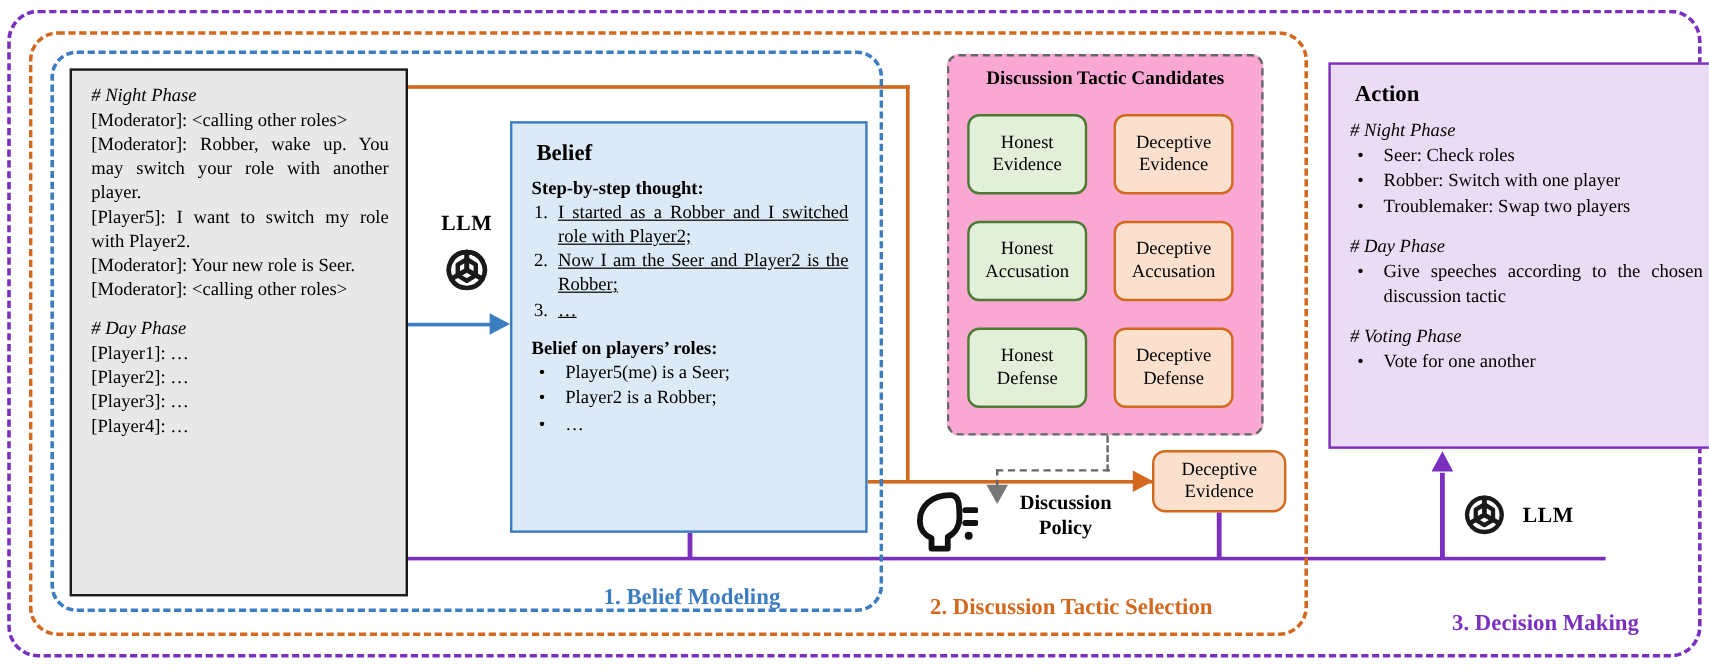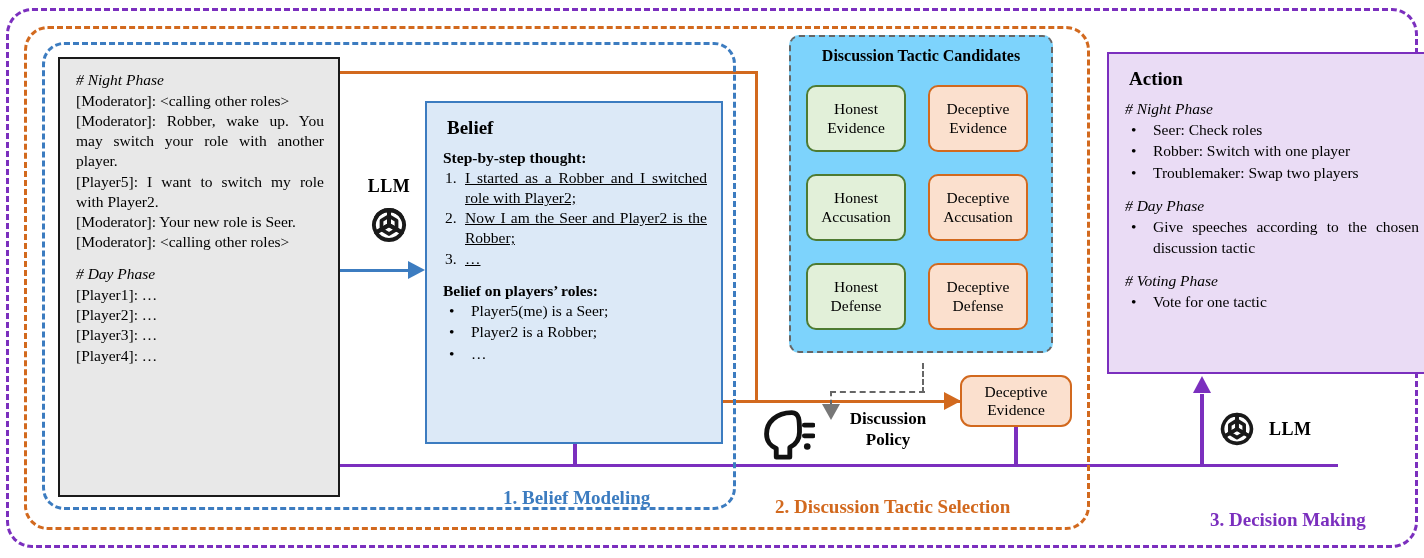--- a/index.html
+++ b/index.html
@@ -40,22 +40,22 @@
 
   .sub{font-weight:bold;font-size:15.5px;margin:0 0 1px 0;}
   .num-item{display:flex;font-size:15.5px;line-height:1.30;margin:0 0 0 2px;}
   .num-item .mk{width:20px;flex:0 0 20px;}
   .num-item .tx{flex:1;text-align:justify;text-decoration:underline;}
   .bul{display:flex;font-size:15.5px;line-height:1.32;margin:0 0 1px 6px;}
   .bul .mk{width:22px;flex:0 0 22px;text-align:left;}
   .bul .tx{flex:1;text-align:justify;}
 
   
-  #tactics{left:789px;top:35px;width:264px;height:318px;border:2.5px dashed #666;
-     border-radius:10px;background:#7dd3fc;}
+  #tactics{left:789px;top:45px;width:264px;height:318px;border:2.5px dashed #666;
+     border-radius:10px;background:#f9a8d4;}
   #tactics-title{position:absolute;left:0;top:10px;width:100%;text-align:center;
      font-weight:bold;font-size:16px;}
   .tgrid{position:absolute;left:15px;top:48px;width:234px;
      display:grid;grid-template-columns:100px 100px;column-gap:28px;row-gap:23px;gap:22px;}
   .tcard{height:63px;border-radius:10px;display:flex;flex-direction:column;
      align-items:center;justify-content:center;font-size:15.5px;line-height:1.18;text-align:center;}
   .tcard.honest{background:#E2F0D9;border:2px solid #4E7B32;}
   .tcard.decept{background:#FBE0CE;border:2px solid #D2691E;}
 
   #chosen{left:960px;top:375px;width:112px;height:52px;background:#FBE0CE;
@@ -231,21 +231,21 @@
   <div class="gap"></div>
   <div class="sec"># Day Phase</div>
   <div class="bul">
     <span class="mk">•</span>
     <span class="tx">Give speeches according to the chosen discussion tactic</span>
   </div>
   <div class="gap"></div>
   <div class="sec"># Voting Phase</div>
   <div class="bul">
     <span class="mk">•</span>
-    <span class="tx">Vote for one tactic</span>
+    <span class="tx">Vote for one another</span>
   </div>
 </div>
 
 <div class="abs" id="llm2">
   <svg width="46" height="46" viewBox="0 0 64 64">
     <g fill="none" stroke="#1a1a1a" stroke-width="5" stroke-linejoin="round" stroke-linecap="round">
       <path d="M32 12 A20 20 0 0 1 49.3 42 L32 32 Z"></path>
       <path d="M49.3 42 A20 20 0 0 1 14.7 42 L32 32 Z"></path>
       <path d="M14.7 42 A20 20 0 0 1 32 12 L32 32 Z"></path>
       <path d="M22 26 L32 20 L42 26 L42 38 L32 44 L22 38 Z"></path>

